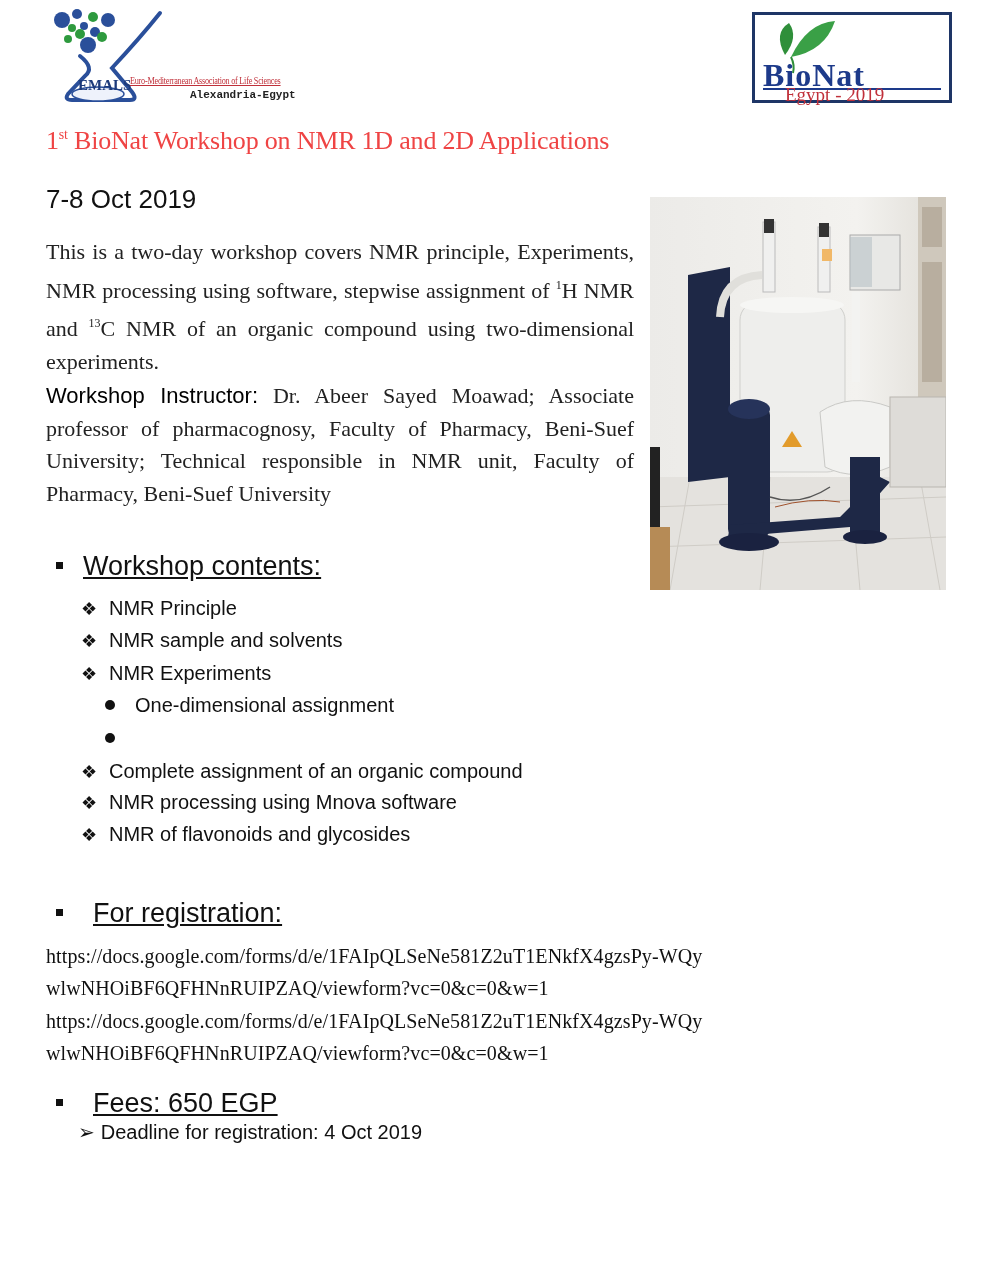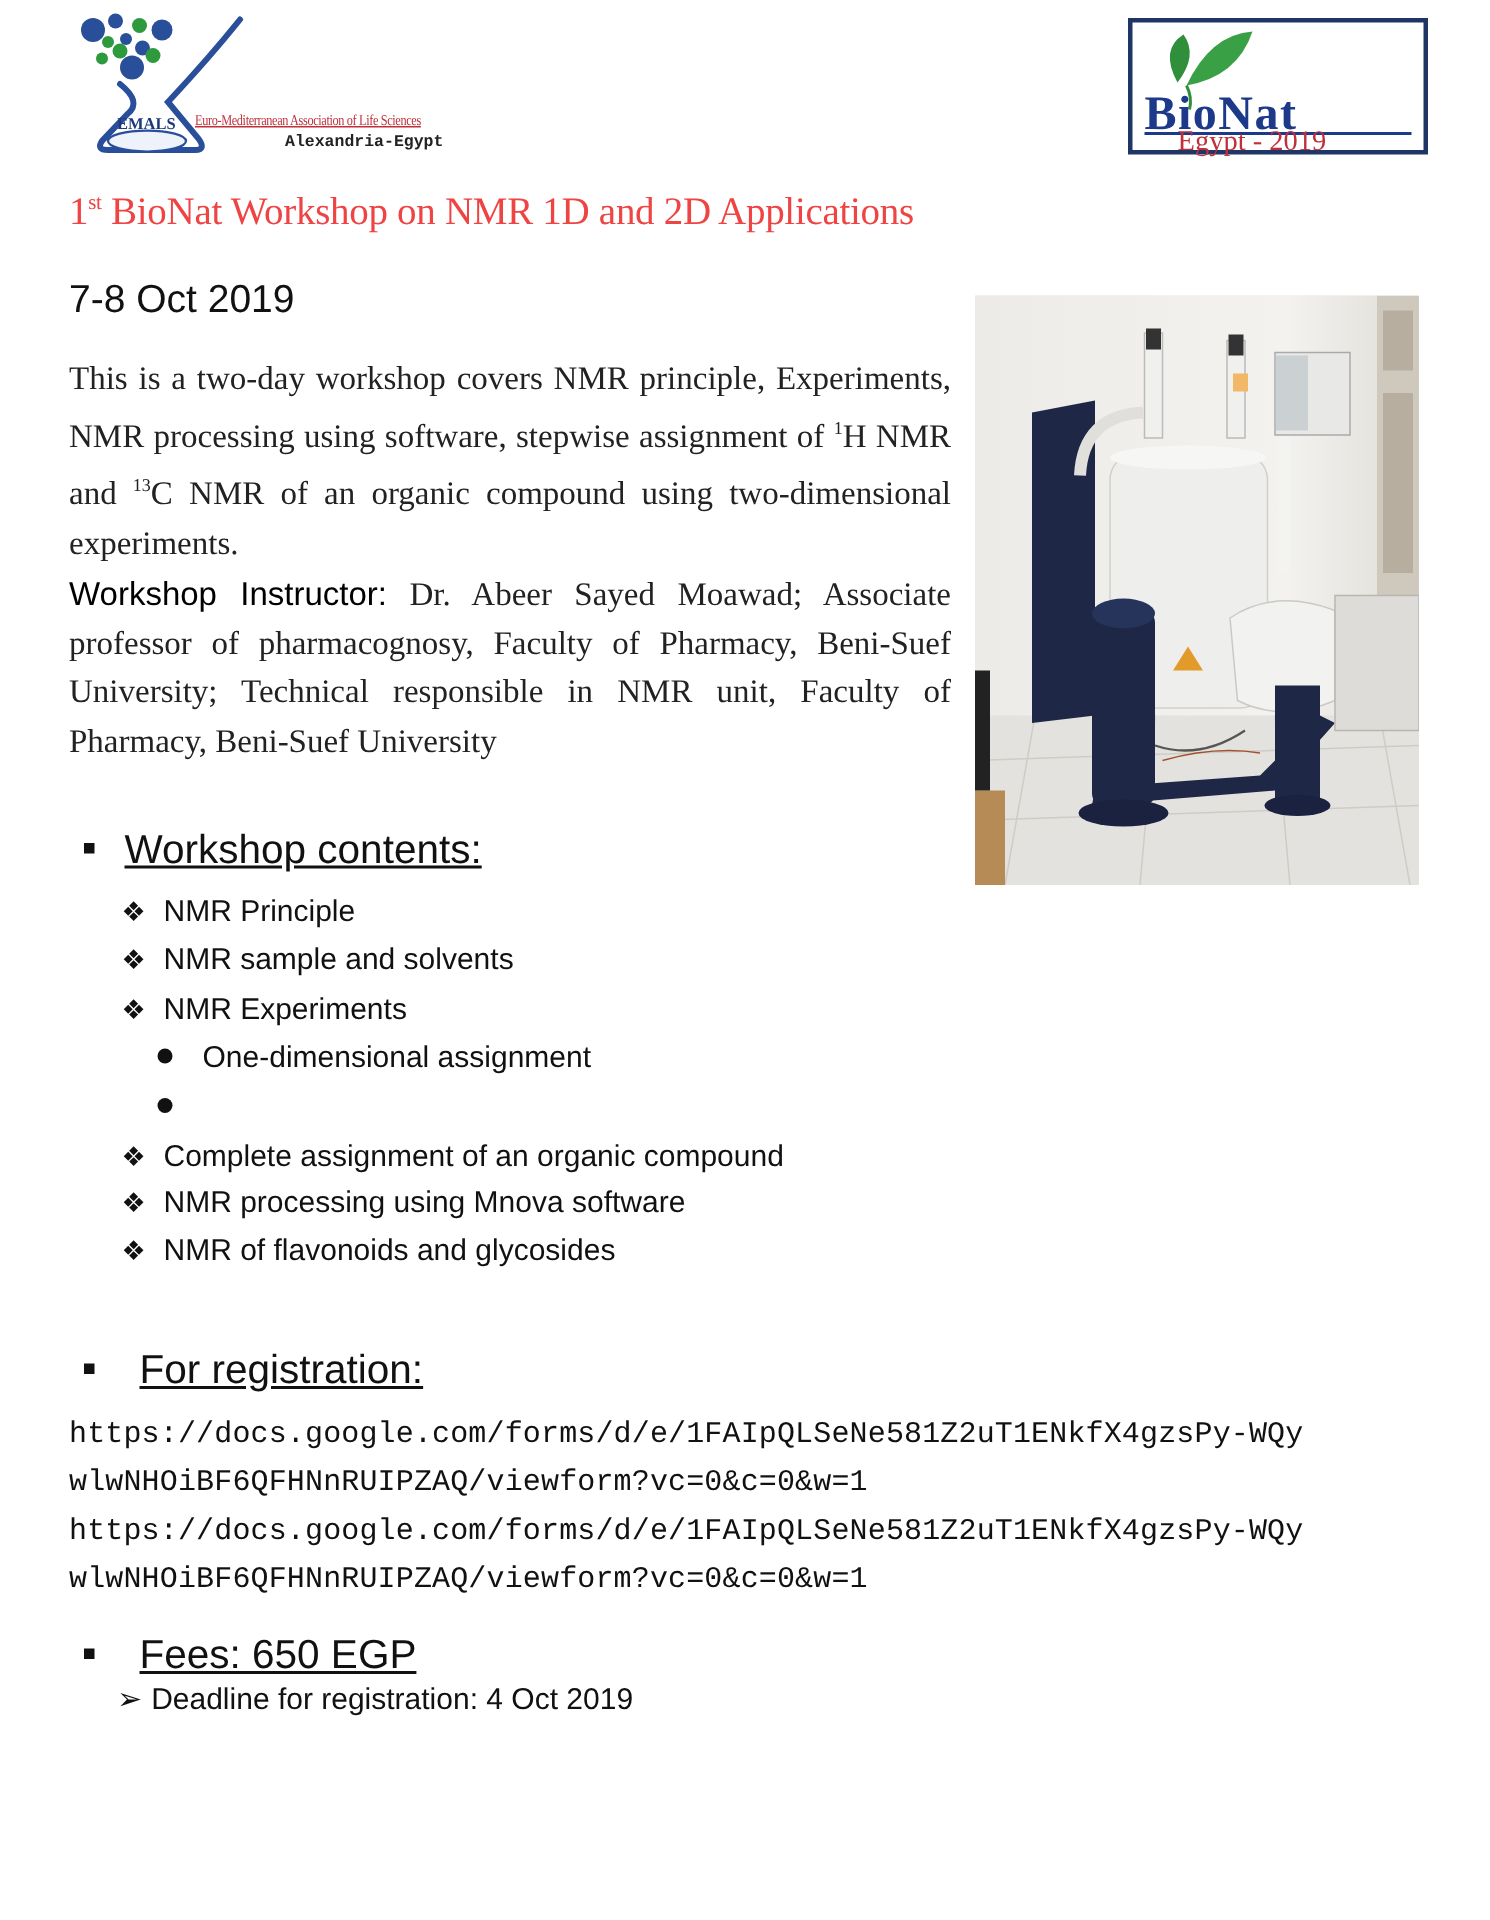--- a/index.html
+++ b/index.html
@@ -2,21 +2,21 @@
 <html><head>
   <meta charset="utf-8">
   <style>
     html, body { margin: 0; padding: 0; background: #ffffff; }
     body { width: 993px; height: 1280px; position: relative; overflow: hidden; color: #111; }
 
     
     .emals-logo { position: absolute; left: 50px; top: 8px; width: 250px; height: 100px; }
     .emals-text-red { position: absolute; left: 130px; top: 75px; font-family: "Liberation Serif", serif; font-size: 10px; color: #c0303a; letter-spacing: -0.3px; text-decoration: underline; white-space: nowrap; transform: scaleX(0.82); transform-origin: left; }
     .emals-text-black { position: absolute; left: 190px; top: 89px; font-family: Liberation Mono, monospace; font-weight: bold; font-size: 11px; color: #222; white-space: nowrap; }
-    .emals-badge { position: absolute; left: 78px; top: 77px; font-family: "Liberation Serif", serif; font-weight: bold; font-size: 11px; color: #1d3a7a; }
+    .emals-badge { position: absolute; left: 78px; top: 77px; font-family: "Liberation Serif", serif; font-weight: bold; font-size: 15px; color: #1d3a7a; }
 
     .bionat-logo { position: absolute; left: 752px; top: 12px; width: 200px; height: 91px; border: 3px solid #1e3566; box-sizing: border-box; background: #fff; }
     .bionat-word { position: absolute; left: 8px; top: 44px; font-family: "Liberation Serif", serif; font-weight: bold; font-size: 32px; color: #1d3a8a; letter-spacing: 1px; line-height: 1; }
     .bionat-rule { position: absolute; left: 8px; right: 8px; top: 73px; height: 2px; background: #1d3a8a; }
     .bionat-sub { position: absolute; left: 30px; top: 70px; font-family: "Liberation Serif", serif; font-size: 19px; color: #c0303a; line-height: 1; }
 
     
     .title { position: absolute; left: 46px; top: 126px; font-family: Liberation Serif, serif; font-size: 26px; font-weight: normal; color: #ef4444; white-space: nowrap; letter-spacing: -0.2px; }
     .title sup { font-size: 14px; vertical-align: 10px; }
     .date { position: absolute; left: 46px; top: 184px; font-family: "Liberation Sans", sans-serif; font-size: 26px; color: #111; white-space: nowrap; }
@@ -33,21 +33,21 @@
 
     
     .sq-item { position: absolute; left: 56px; font-family: "Liberation Sans", sans-serif; font-size: 27px; color: #111; white-space: nowrap; text-decoration: underline; }
     .sq-item .sq { display: inline-block; width: 7px; height: 7px; background: #111; vertical-align: middle; margin-right: 20px; position: relative; top: -2px; }
     .sq-item.wide .sq { margin-right: 30px; }
 
     .list-line { position: absolute; font-family: "Liberation Sans", sans-serif; font-size: 20px; color: #111; white-space: nowrap; }
     .dia { display: inline-block; width: 22px; margin-right: 9px; font-size: 18px; color: #111; text-align: center; }
     .dot { display: inline-block; width: 10px; height: 10px; border-radius: 50%; background: #111; margin-right: 20px; vertical-align: middle; position: relative; top: -2px; }
 
-    .url { position: absolute; left: 46px; font-family: Liberation Mono, monospace; font-size: 20px; color: #111; white-space: nowrap; letter-spacing: 0.1px; }
+    .url { position: absolute; left: 46px; font-family: Liberation Serif, serif; font-size: 20px; color: #111; white-space: nowrap; letter-spacing: 0.1px; }
     .arrow { display: inline-block; margin-right: 6px; font-size: 20px; }
   </style>
 </head>
 <body>
 
 <div class="emals-logo">
   <svg width="250" height="100" viewBox="0 0 250 100">
 
     <circle cx="12" cy="12" r="8" fill="#2a4f9a"></circle>
     <circle cx="27" cy="6" r="5" fill="#2a4f9a"></circle>

